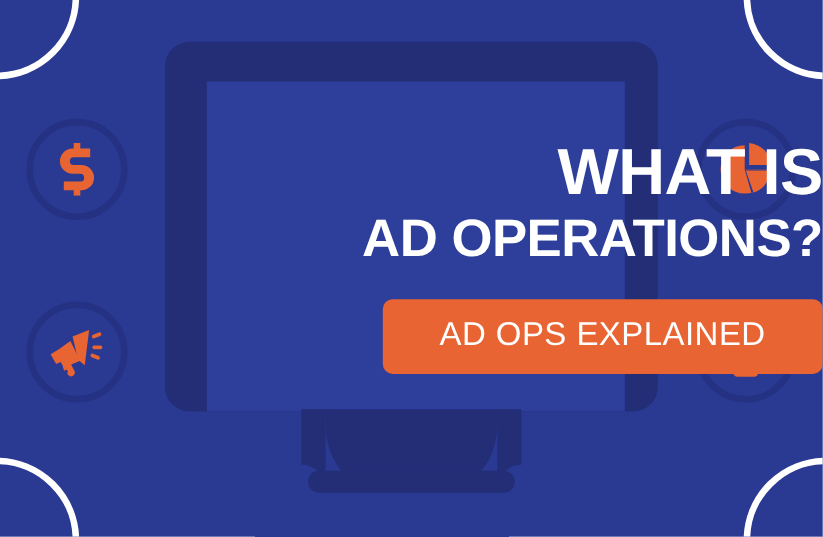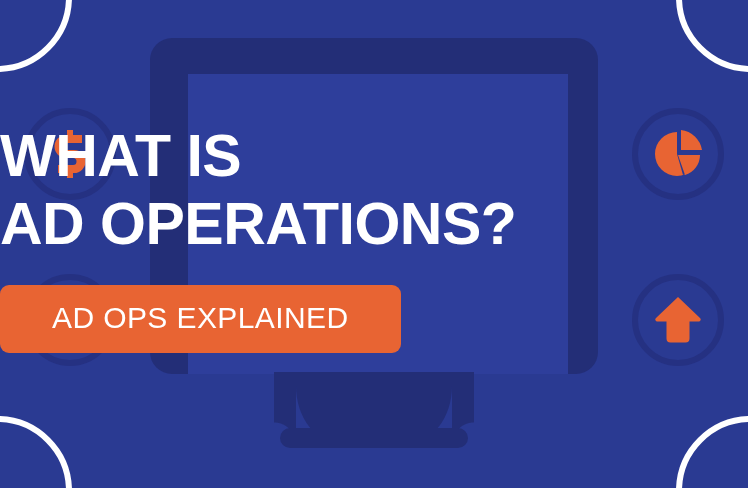--- a/index.html
+++ b/index.html
@@ -105,35 +105,35 @@
 
   
   .content {
     position:absolute;
     left:0;
     top:0;
     width:748px;
     height:488px;
     display:flex;
     flex-direction:column;
-    align-items:flex-start;
+    align-items:flex-end;
     justify-content:flex-start;
     padding-top:122px;
   }
   .headline {
     color:#FFFFFF;
     font-weight:bold;
     font-size:59px;
     line-height:1.16;
     letter-spacing:-0.5px;
     text-align:center;
     text-transform:uppercase;
     white-space:nowrap;
   }
-  .headline-line2 { font-size:59px; }
+  .headline-line2 { font-size:48px; }
 
   .cta-button {
     margin-top:26px;
     background:#E86433;
     color:#FFFFFF;
     font-size:30px;
     font-weight:normal;
     letter-spacing:0.4px;
     text-transform:uppercase;
     border:none;

